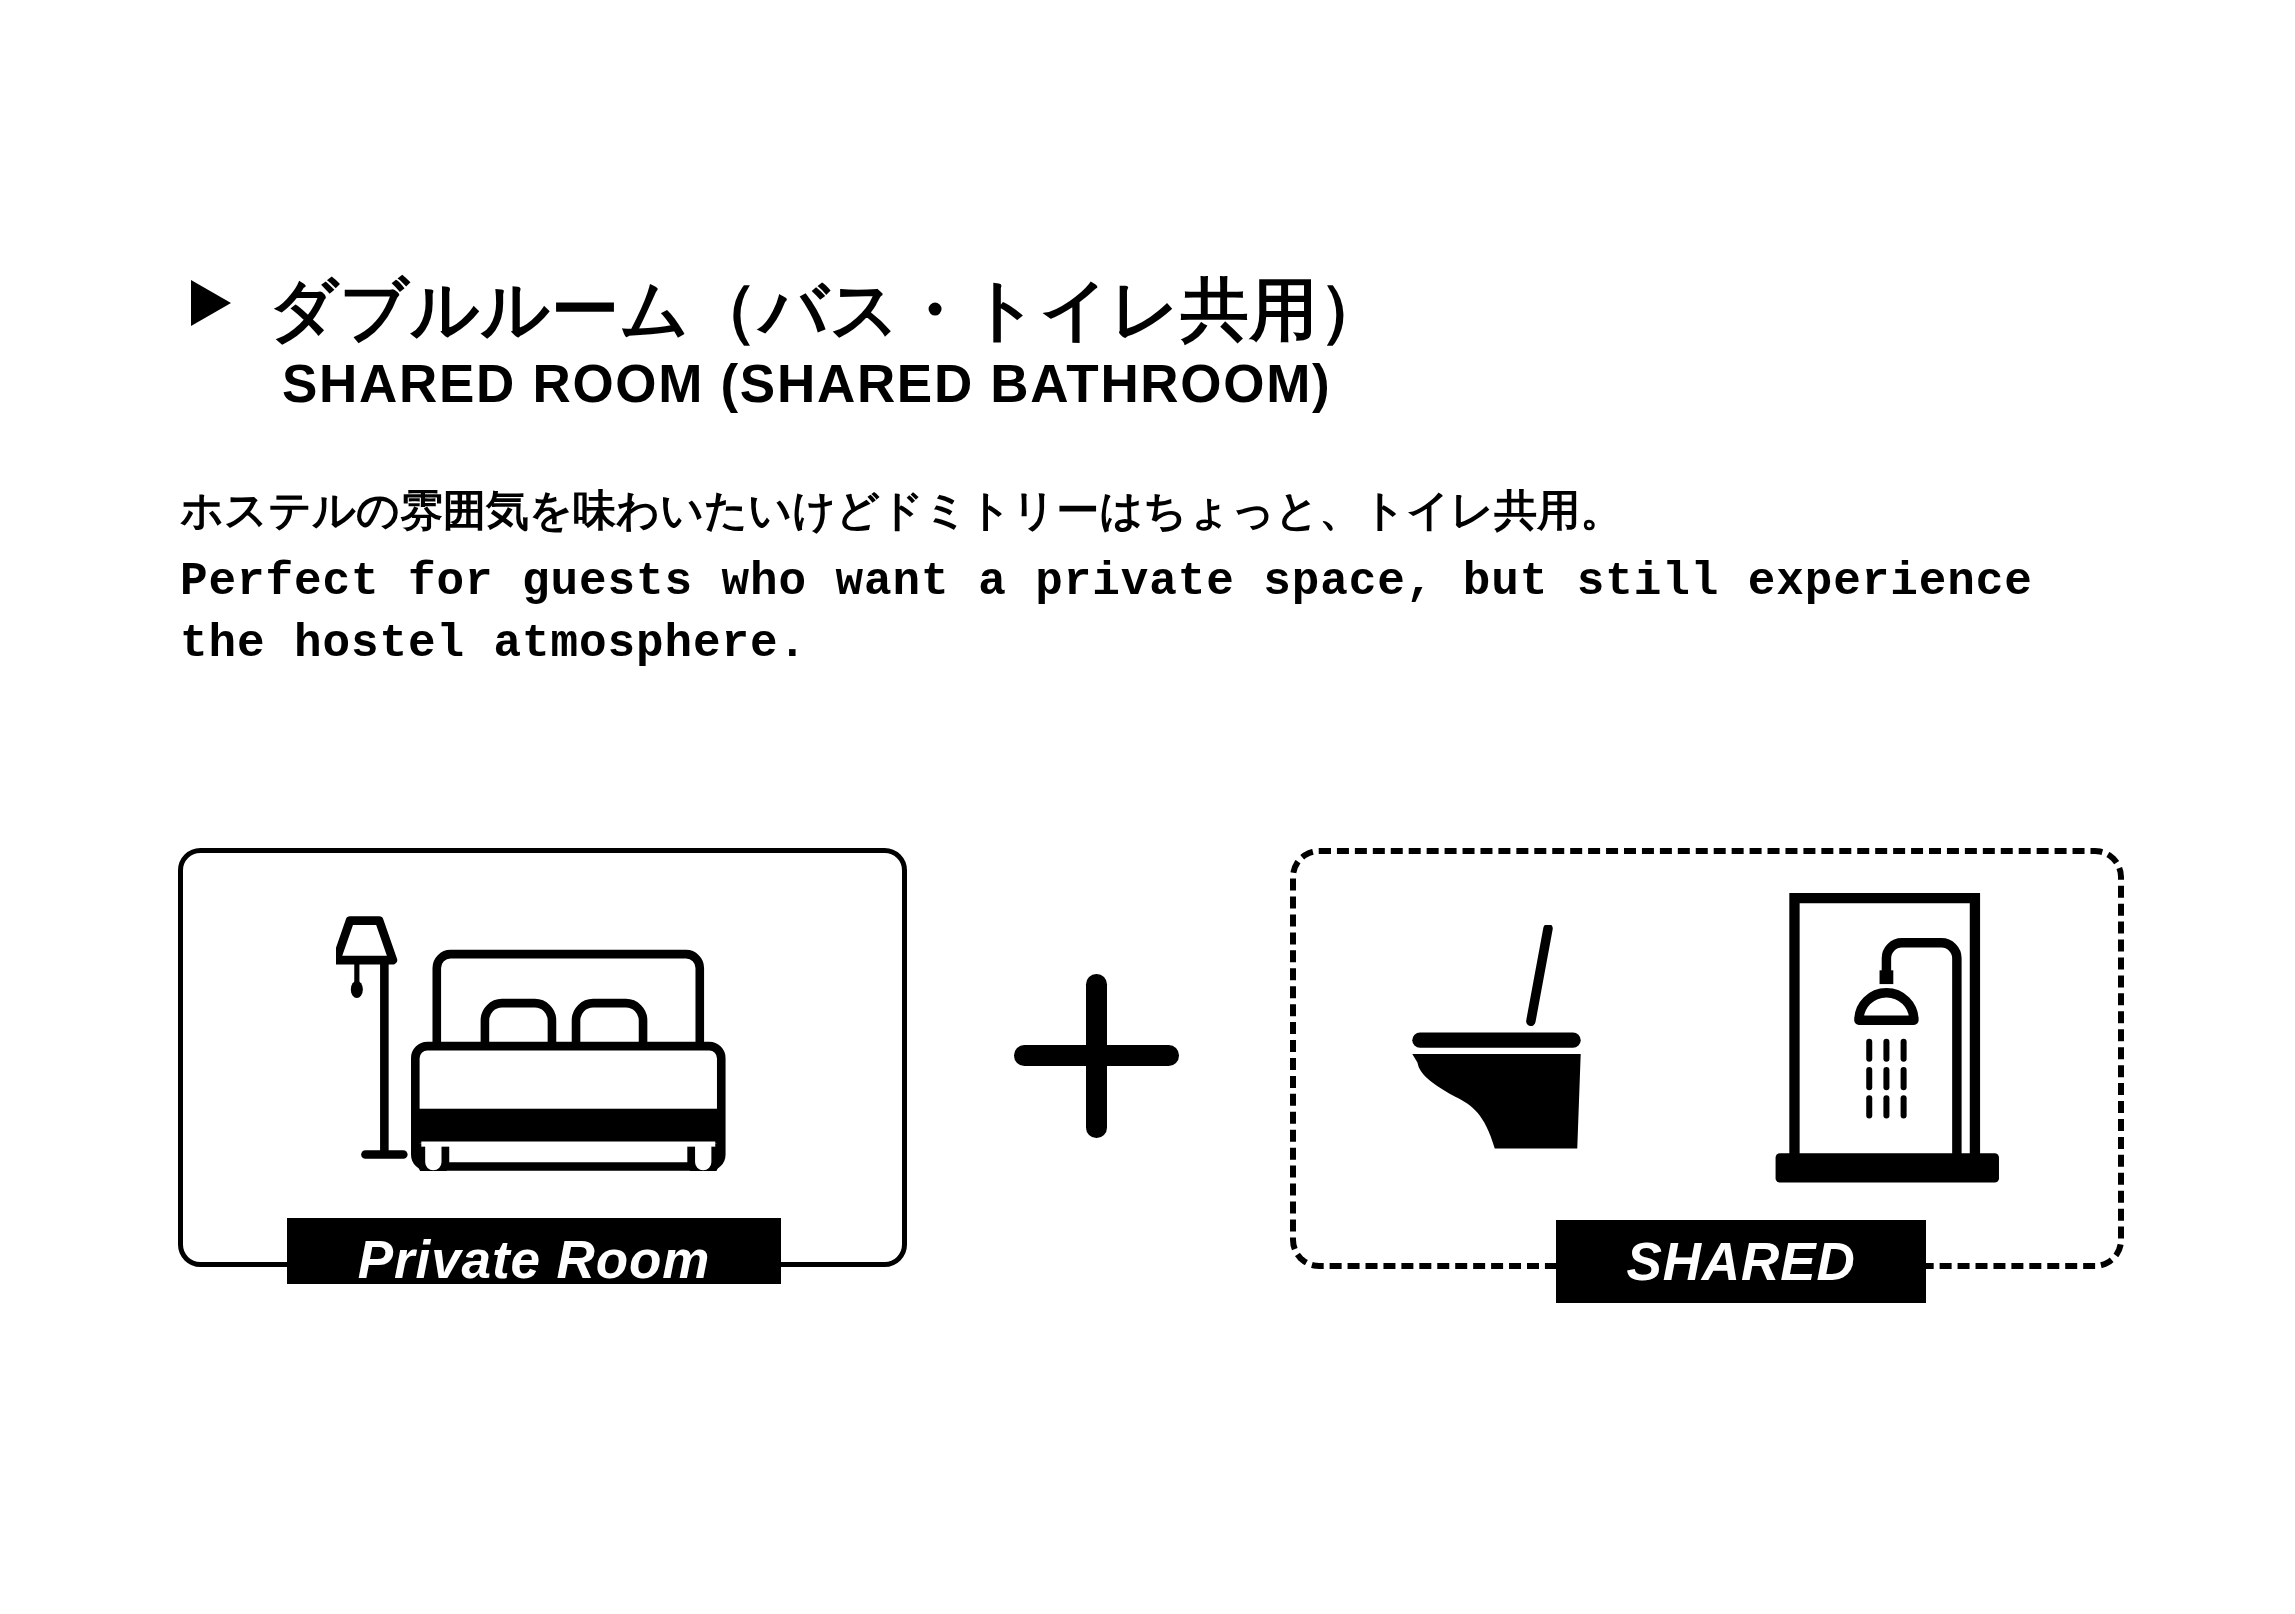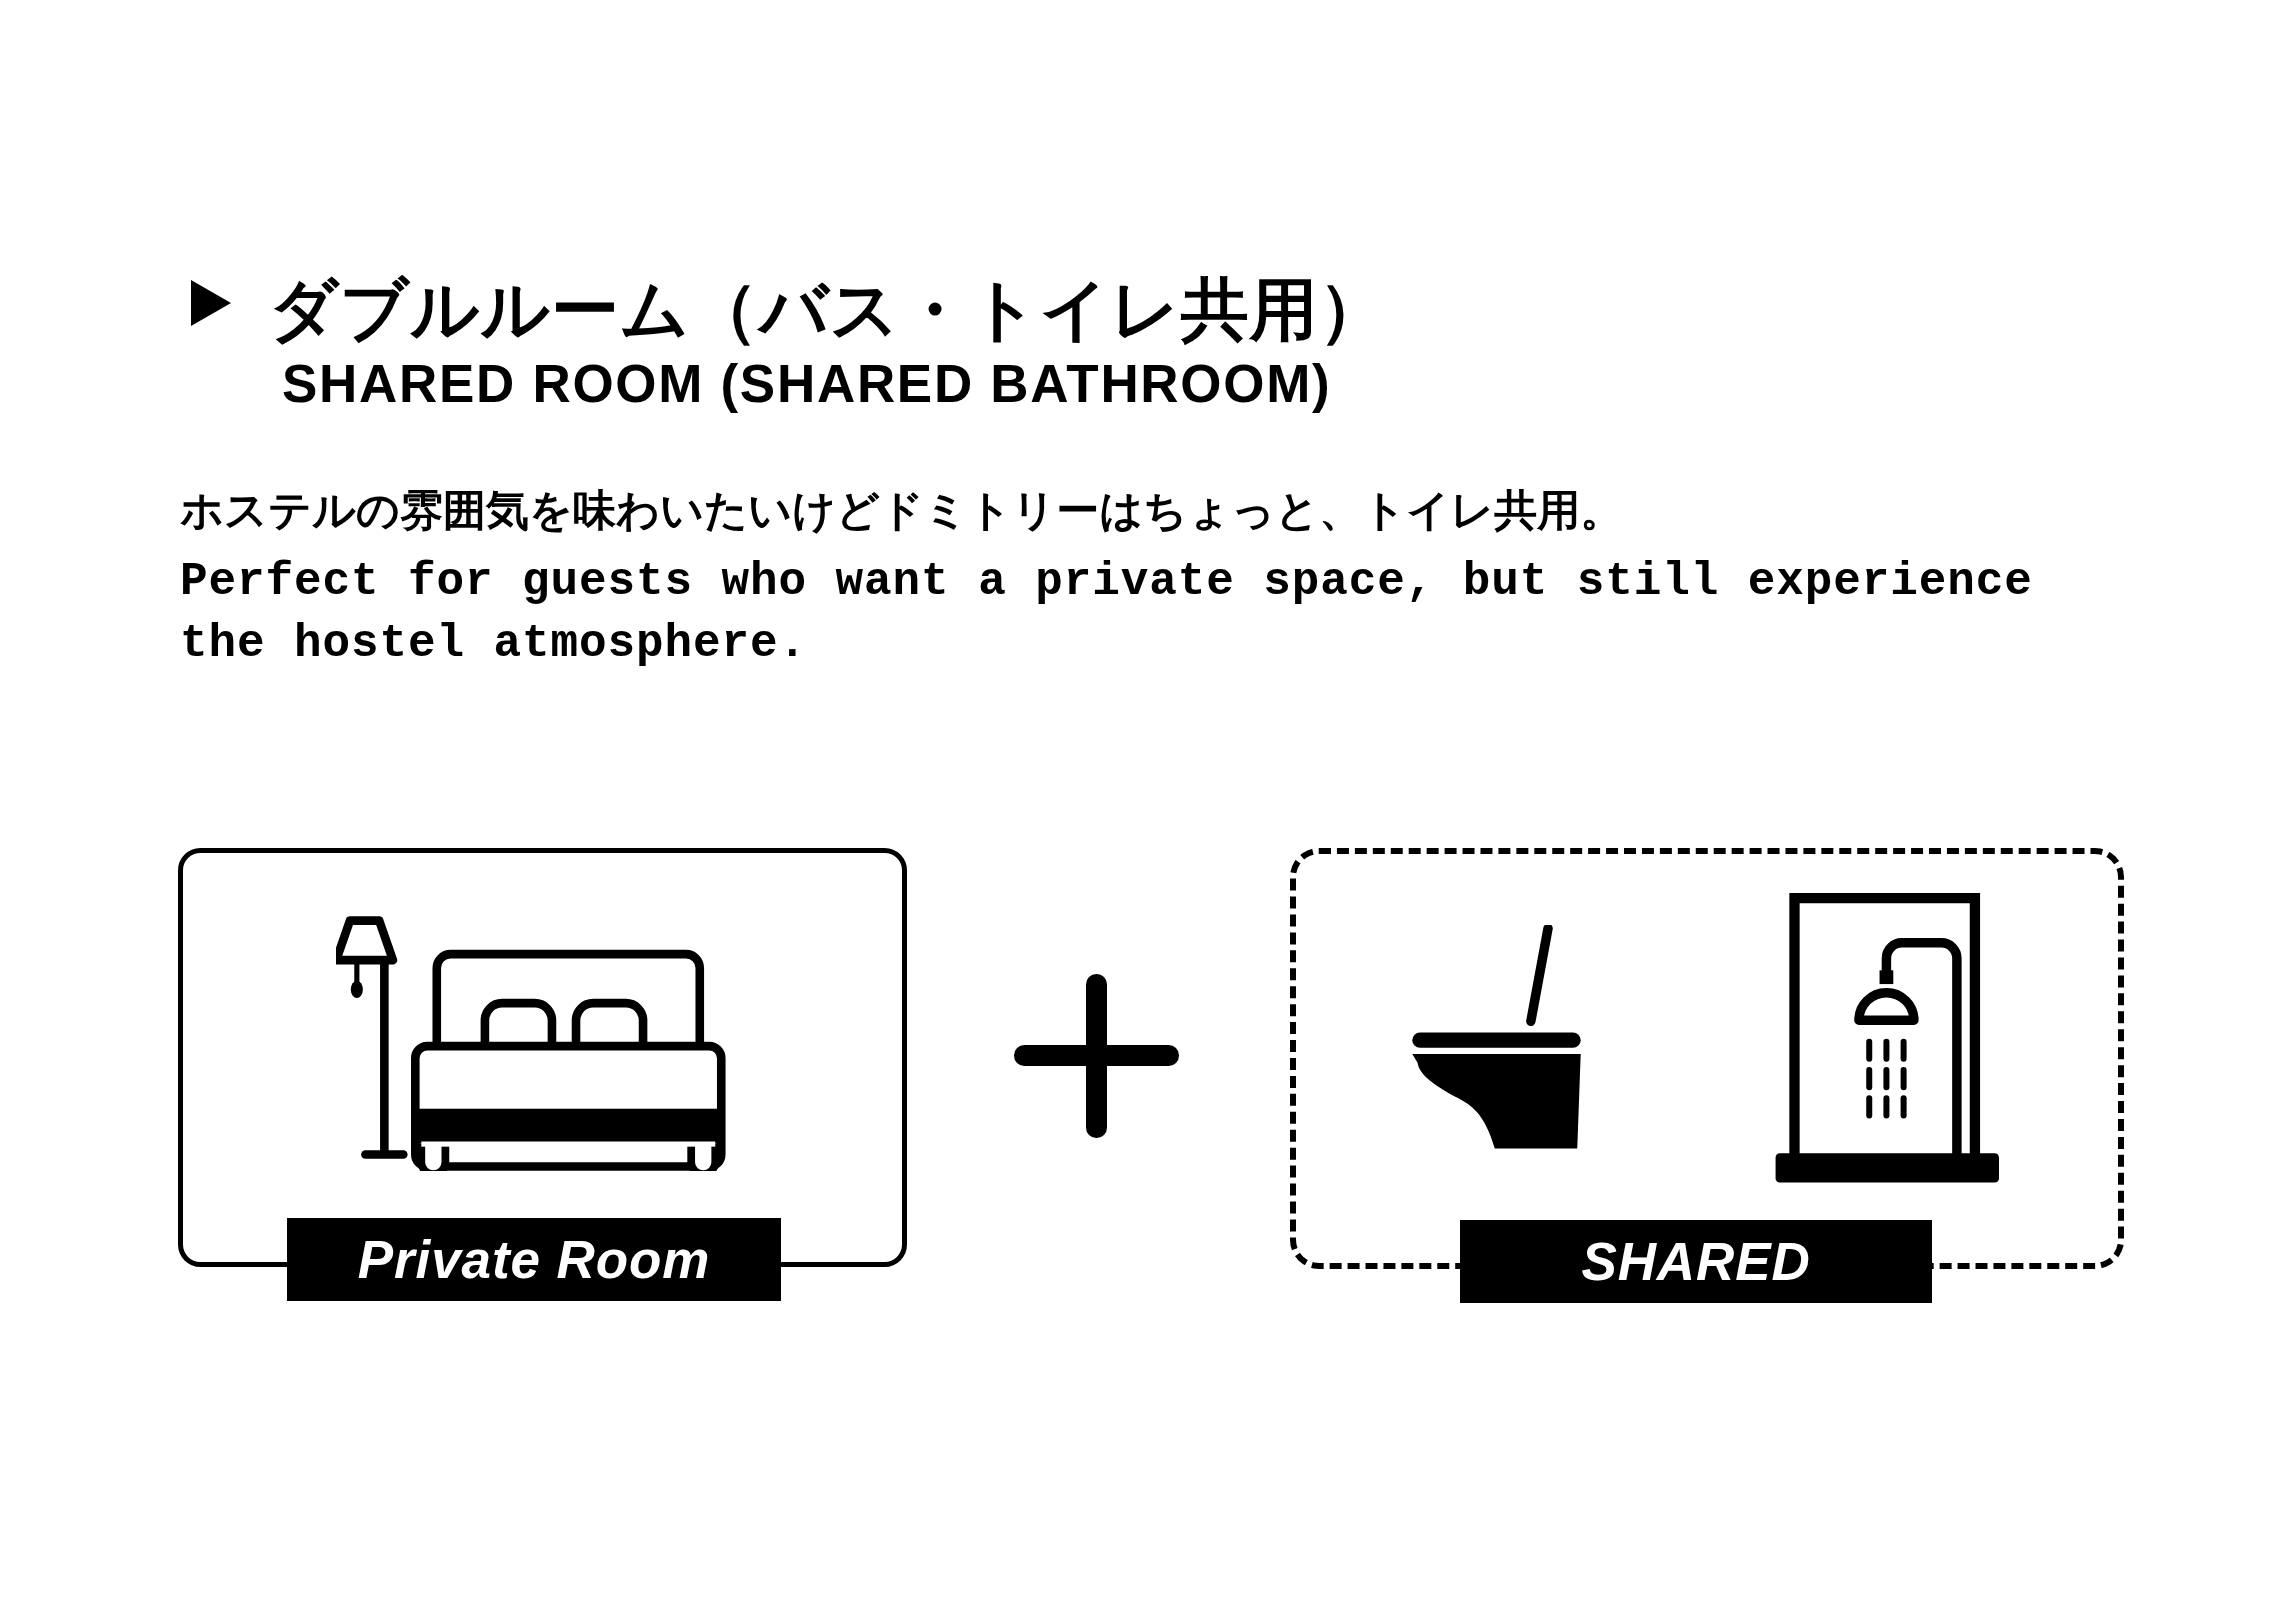--- a/index.html
+++ b/index.html
@@ -6,22 +6,22 @@
   body { width:2295px; height:1615px; background:#ffffff; position:relative; overflow:hidden; font-family:"DejaVu Sans","Liberation Sans",sans-serif; color:#000; }
   .abs { position:absolute; }
   .tri { left:191px; top:280px; width:0; height:0; border-top:23px solid transparent; border-bottom:23px solid transparent; border-left:40px solid #000; }
   .title-jp { left:269px; top:265px; font-size:68px; font-weight:bold; letter-spacing:0.9px; white-space:nowrap; }
   .title-en { left:282px; top:353px; font-size:53px; font-weight:bold; letter-spacing:1.7px; white-space:nowrap; font-family:"Liberation Sans",sans-serif; }
   .desc-jp { left:180px; top:482px; font-size:43px; font-weight:bold; white-space:nowrap; }
   .desc-en { left:180px; top:551px; font-size:46px; font-weight:bold; line-height:62px; letter-spacing:0.9px; font-family:Liberation Mono, monospace; width:1894px; }
   .box-private { left:178px; top:848px; width:719px; height:409px; border:5.2px solid #000; border-radius:22.4px; }
   .box-shared { left:1290px; top:848px; width:822px; height:409px; border:6px dashed #000; border-radius:29px; }
   .label { background:#000; color:#fff; font-style:italic; font-weight:bold; font-size:53px; text-align:center; font-family:"Liberation Sans",sans-serif; letter-spacing:0.9px; }
-  .label-private { left:287px; top:1218px; width:494px; height:83px; line-height:83px; }
-  .label-shared { left:1460px; top:1220px; width:472px; height:83px; line-height:83px; }
+  .label-private { left:287px; top:1218px; width:494px; height:66px; line-height:83px; }
+  .label-shared { left:1556px; top:1220px; width:370px; height:83px; line-height:83px; }
   .plus-h { left:1014px; top:1045px; width:165px; height:20.7px; background:#000; border-radius:10.3px; }
   .plus-v { left:1086px; top:974px; width:20.7px; height:164px; background:#000; border-radius:10.3px; }
 </style>
 </head>
 <body>
 
 <div class="abs tri"></div>
 <div class="abs title-jp">ダブルルーム（バス・トイレ共用）</div>
 <div class="abs title-en">SHARED ROOM (SHARED BATHROOM)</div>
 

